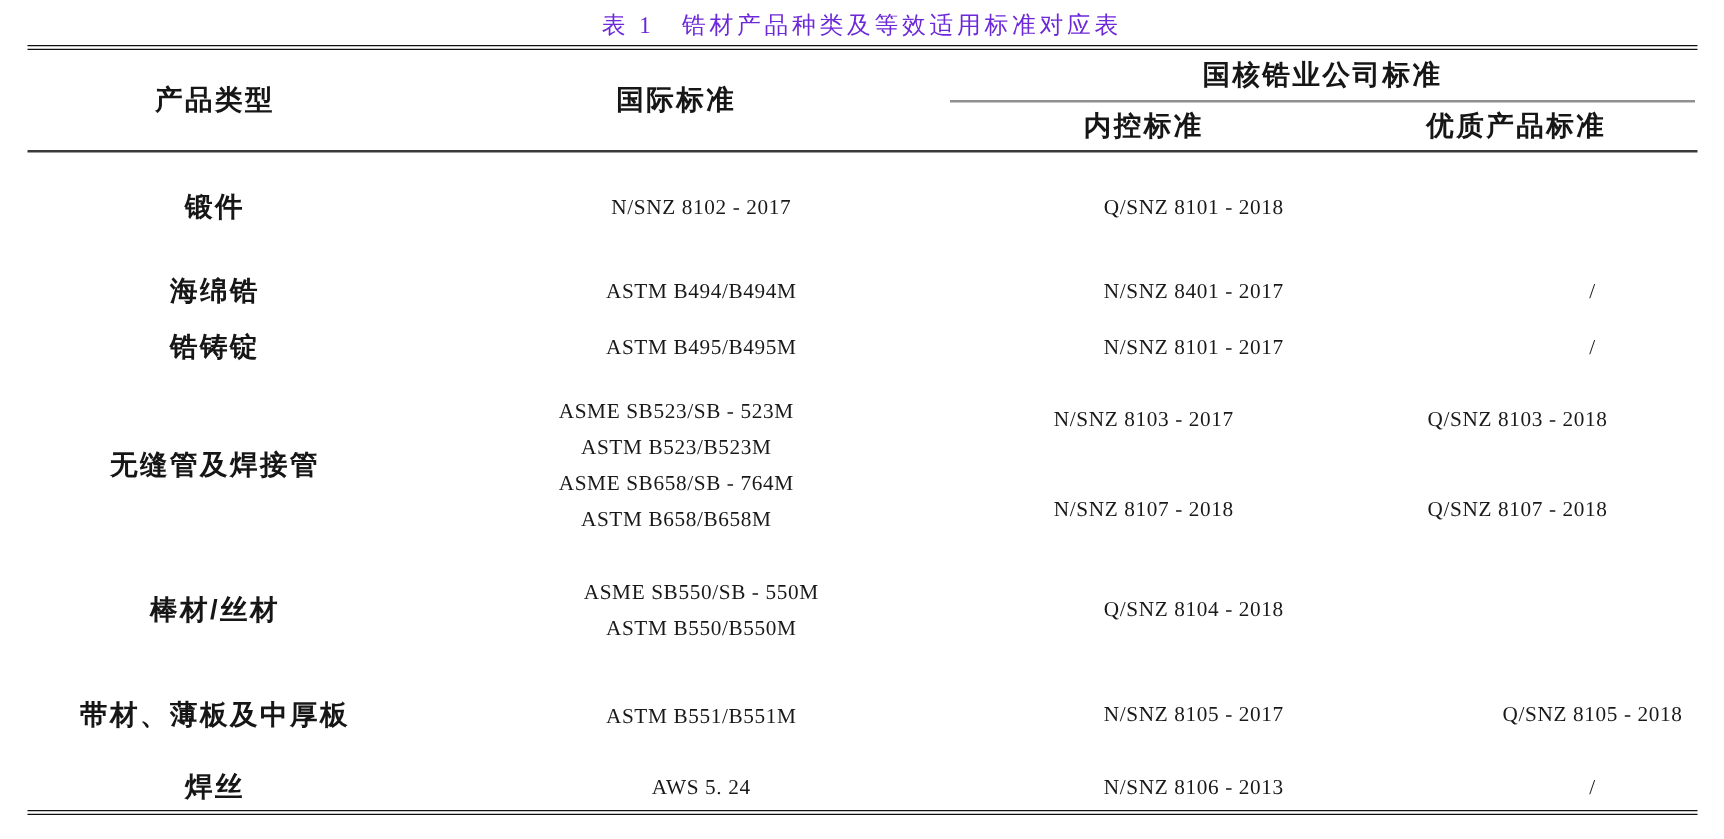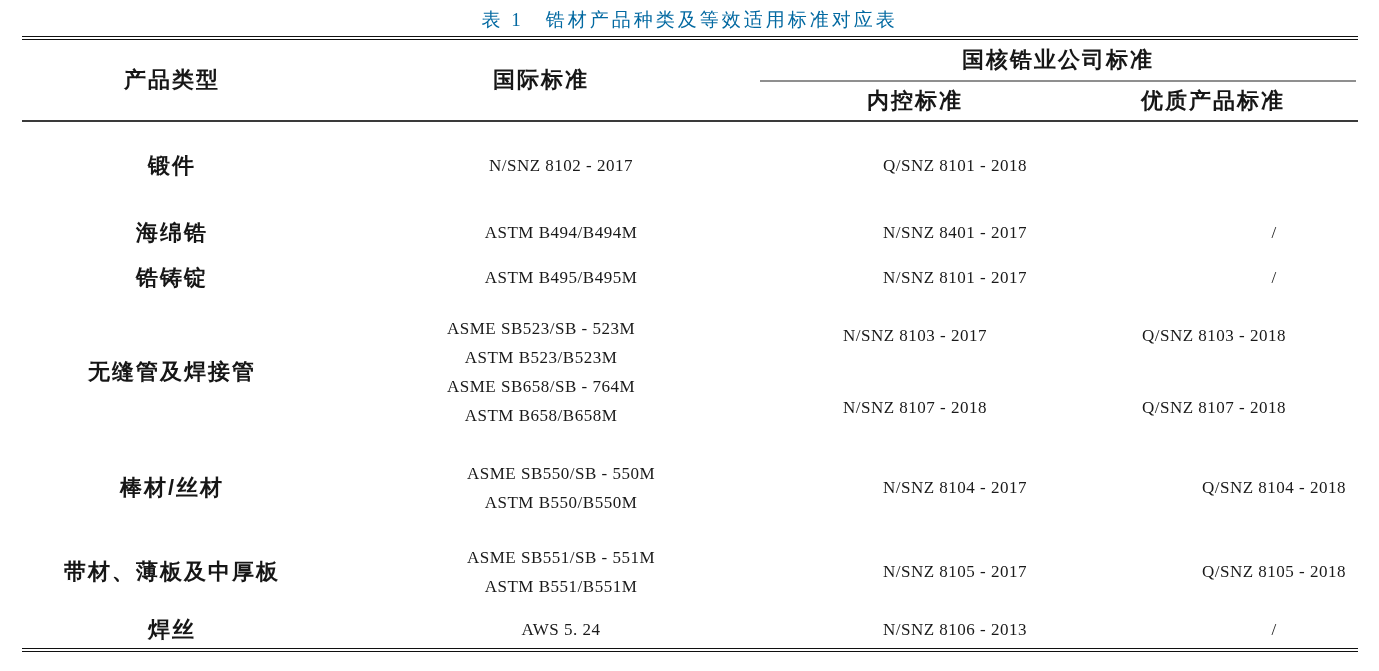--- a/index.html
+++ b/index.html
@@ -3,21 +3,21 @@
 <meta charset="utf-8">
 <style>
   * { margin:0; padding:0; box-sizing:border-box; }
   html,body { width:1379px; height:671px; background:#ffffff; overflow:hidden; }
   body { font-family:"Liberation Sans","DejaVu Sans",sans-serif; color:#1b1b1b; }
   .page { position:relative; width:1379px; height:671px; background:#fff; }
 
   .title {
     position:absolute; top:7px; left:0; width:100%;
     text-align:center; font-size:19px; letter-spacing:3px;
-    font-family:"Liberation Serif","DejaVu Serif",serif; color:#0369a1;
+    font-family:"Liberation Serif","DejaVu Serif",serif; color:#6d28d9;
   }
 
   .tbl {
     position:absolute; left:22px; top:36px; width:1336px;
     border-top:4px double #101010;
     border-bottom:4px double #101010;
     background:#fff;
   }
 
   .cell { display:flex; align-items:center; justify-content:center; text-align:center; }
@@ -107,28 +107,26 @@
         </div>
       </div>
     </div>
 
     <div class="row h88">
       <div class="cell zh">棒材/丝材</div>
       <div class="cell intl-lines">
         <div class="latin">ASME SB550/SB - 550M</div>
         <div class="latin">ASTM B550/B550M</div>
       </div>
-      <div class="cell latin">N/SNZ 8104 - 2017</div>
       <div class="cell latin">Q/SNZ 8104 - 2018</div>
     </div>
 
     <div class="row h80">
       <div class="cell zh">带材、薄板及中厚板</div>
       <div class="cell intl-lines">
-        <div class="latin">ASME SB551/SB - 551M</div>
         <div class="latin">ASTM B551/B551M</div>
       </div>
       <div class="cell latin">N/SNZ 8105 - 2017</div>
       <div class="cell latin">Q/SNZ 8105 - 2018</div>
     </div>
 
     <div class="row h36">
       <div class="cell zh">焊丝</div>
       <div class="cell latin">AWS 5. 24</div>
       <div class="cell latin">N/SNZ 8106 - 2013</div>

